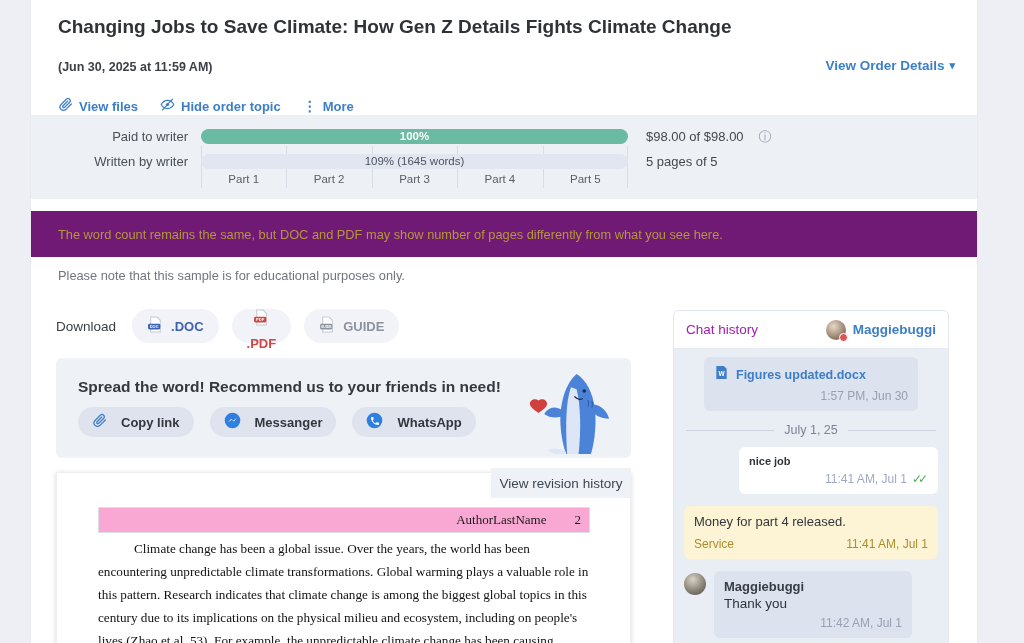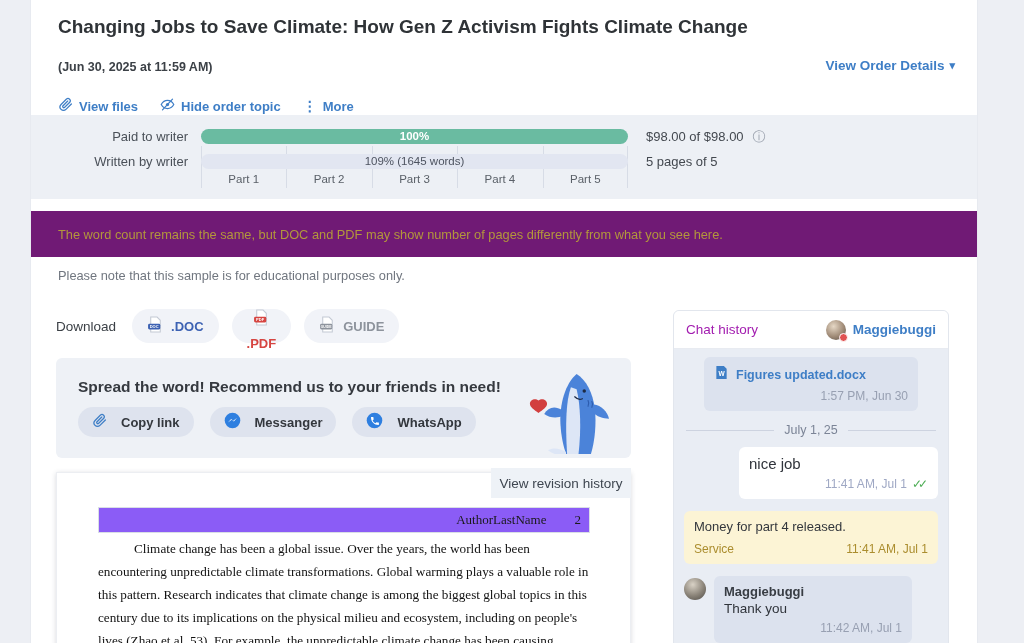--- a/index.html
+++ b/index.html
@@ -26,21 +26,21 @@
   .plabel.l1 { top:14px; }
   .plabel.l2 { top:39px; }
   .bars { position:absolute; left:170px; top:0; width:427px; height:84px; }
   .tick { position:absolute; top:31px; height:42px; width:1px; background:#d7dce6; }
   .bar { position:absolute; left:0; width:427px; height:15px; border-radius:8px;
          text-align:center; font-size:11.5px; line-height:15px; }
   .bar.green { top:14px; background:#6abba1; color:#fff; font-weight:600; }
   .bar.lav { top:39px; background:#e2e6f1; color:#4d5360; }
   .parts { position:absolute; left:0; top:58px; width:427px; display:flex; }
   .parts span { flex:1; text-align:center; font-size:11.5px; color:#5a6068; }
-  .pright { position:absolute; left:615px; font-size:13px; color:#43484f; display:flex; align-items:center; gap:9px; }
+  .pright { position:absolute; left:615px; font-size:13px; color:#43484f; display:flex; align-items:center; gap:15px; }
   .pright.r1 { top:14px; height:15px; }
   .pright.r2 { top:39px; height:15px; }
   .info-i { color:#9aa1ad; font-size:13px; }
 
   
   .notice-yellow { position:absolute; left:0; top:211px; width:100%; height:46px; background:#701a75;
                    display:flex; align-items:center; padding:0 27px; font-size:12.8px; color:#b3973c; }
   .edu-note { position:absolute; left:27px; top:268px; font-size:12.8px; color:#70767f; }
 
   
@@ -59,21 +59,21 @@
   .share-btn { display:flex; align-items:center; gap:14px; height:30px; padding:0 14px; border-radius:15px;
                background:#dee3ee; border:none; font-family:inherit; font-size:13px; font-weight:600; color:#33373d; cursor:pointer; }
   .shark { position:absolute; right:16px; bottom:0; }
 
   
   .doc-area { position:absolute; left:25px; top:468px; width:575px; height:230px; }
   .revision-tab { position:absolute; right:0; top:0; width:140px; height:30px; background:#eef2f7;
                   font-size:13.5px; color:#3e4650; display:flex; align-items:center; justify-content:center; cursor:pointer; }
   .doc-page { position:absolute; left:0; top:4px; width:575px; height:226px; background:#fff;
               box-shadow:0 1px 5px rgba(40,50,70,.18); border:1px solid #eceef2; }
-  .doc-header { position:absolute; left:41px; top:34px; width:492px; height:26px; background:#8b5cf6;
+  .doc-header { position:absolute; left:41px; top:34px; width:492px; height:26px; background:#f9a8d4;
                 border:1px solid #d9dee6; display:flex; align-items:center; justify-content:flex-end;
                 font-family:"Liberation Serif", serif; font-size:13px; color:#1a1a1a; padding-right:8px; }
   .doc-header .pgnum { margin-left:28px; }
   .doc-body { position:absolute; left:41px; top:64px; width:493px; font-family:"Liberation Serif", serif;
               font-size:13.2px; line-height:23px; color:#111; text-indent:36px; }
 
   
   .chat-panel { position:absolute; left:642px; top:310px; width:276px; height:380px;
                 border:1px solid #e2e6ed; border-radius:6px 6px 0 0; background:#e9edf4; overflow:hidden; }
   .chat-header { height:38px; background:#fff; border-bottom:1px solid #e8ebf1; display:flex;
@@ -89,40 +89,40 @@
   .bubble { border-radius:6px; padding:8px 10px; }
   .bubble.recv { background:#dce2ee; }
   .msg-file { margin-left:20px; margin-right:20px; }
   .file-row { display:flex; align-items:center; gap:7px; }
   .file-row a { font-size:12.5px; font-weight:600; color:#3e7ec6; text-decoration:none; cursor:pointer; }
   .msg-time { font-size:12px; color:#98a0b2; text-align:right; margin-top:5px; }
   .date-divider { display:flex; align-items:center; gap:10px; margin:12px 2px 10px 2px;
                   font-size:12.5px; color:#7b8496; }
   .date-divider:before, .date-divider:after { content:""; flex:1; height:1px; background:#cdd3e0; }
   .msg-sent { background:#fff; margin-left:55px; }
-  .msg-sent .txt { font-size:15px; color:#30343b; }
+  .msg-sent .txt { font-size:11px; color:#30343b;font-weight:bold; }
   .sent-meta { display:flex; justify-content:flex-end; align-items:center; gap:5px; margin-top:5px; }
   .sent-meta .t { font-size:12px; color:#9fa8c4; }
   .checks { color:#4fae57; font-size:12px; letter-spacing:-4px; padding-right:4px; }
   .msg-service { background:#fcf4d5; margin-top:12px; }
   .msg-service .txt { font-size:13px; color:#33373d; }
   .svc-meta { display:flex; justify-content:space-between; margin-top:8px; font-size:12px; color:#ab8d2e; }
   .msg-recv-wrap { display:flex; gap:8px; margin-top:12px; margin-right:26px; }
   .msg-recv-wrap .avatar { width:22px; height:22px; margin-top:2px;
             background:radial-gradient(circle at 40% 30%, #d9d2c6, #8a8378 55%, #4c4944); }
   .msg-recv-wrap .bubble { flex:1; }
   .recv-author { font-size:13px; font-weight:700; color:#383d44; }
   .recv-txt { font-size:13.5px; color:#30343b; margin-top:2px; }
 </style>
 </head>
 <body>
 
 <div class="card">
 
-  <h1 class="page-title">Changing Jobs to Save Climate: How Gen Z Activism Fights Climate Change</h1>
+  <h1 class="page-title">Changing Jobs to Save Climate: How Gen Z Details Fights Climate Change</h1>
   <div class="order-date">(Jun 30, 2025 at 11:59 AM)</div>
   <a class="vod">
     <span>View Order Details</span>
     <span class="caret">▾</span>
   </a>
   <div class="actions">
     <a>
       <span><svg width="15" height="15" viewBox="0 0 24 24">
             <path d="M21.4 11.1l-8.7 8.7a5.5 5.5 0 01-7.8-7.8l8.7-8.7a3.7 3.7 0 015.2 5.2l-8.4 8.4a1.9 1.9 0 01-2.6-2.6l7.8-7.8" fill="none" stroke="#3e7ec6" stroke-width="2" stroke-linecap="round"></path>
           </svg></span>

